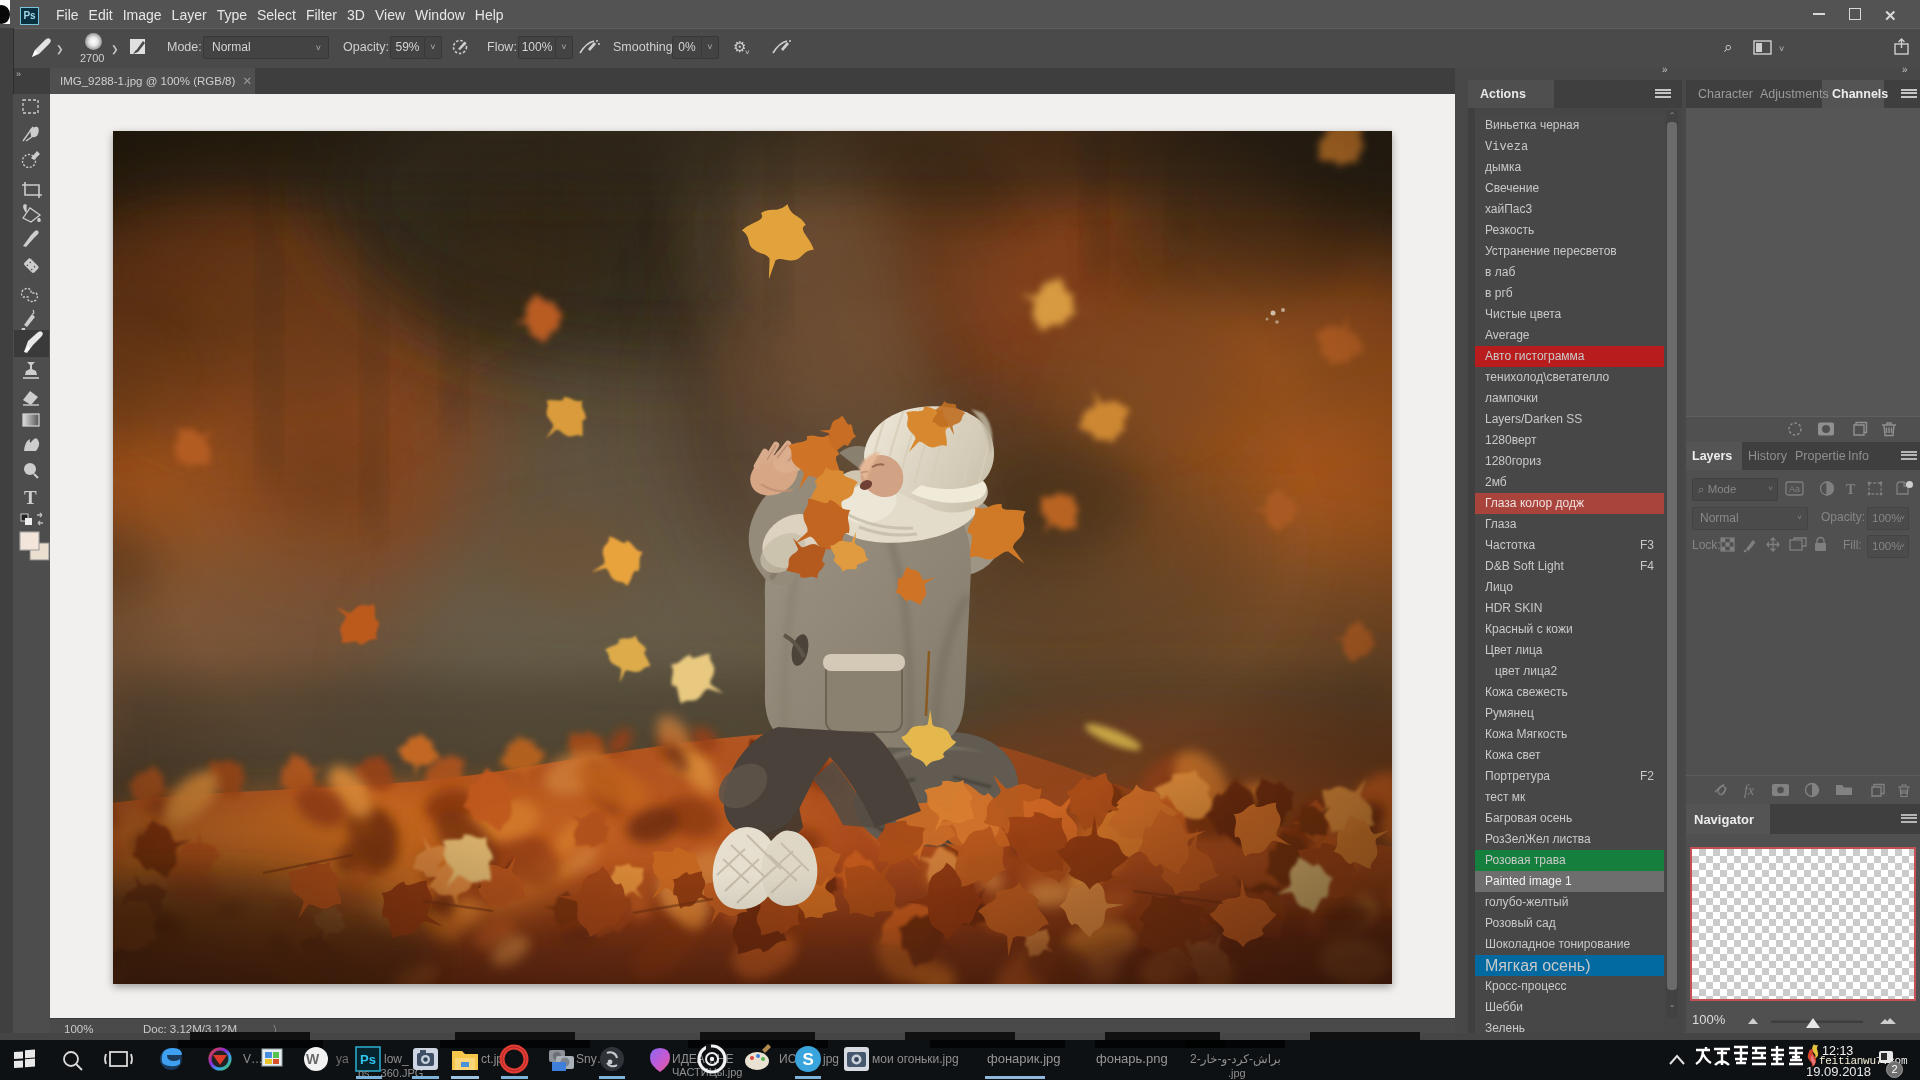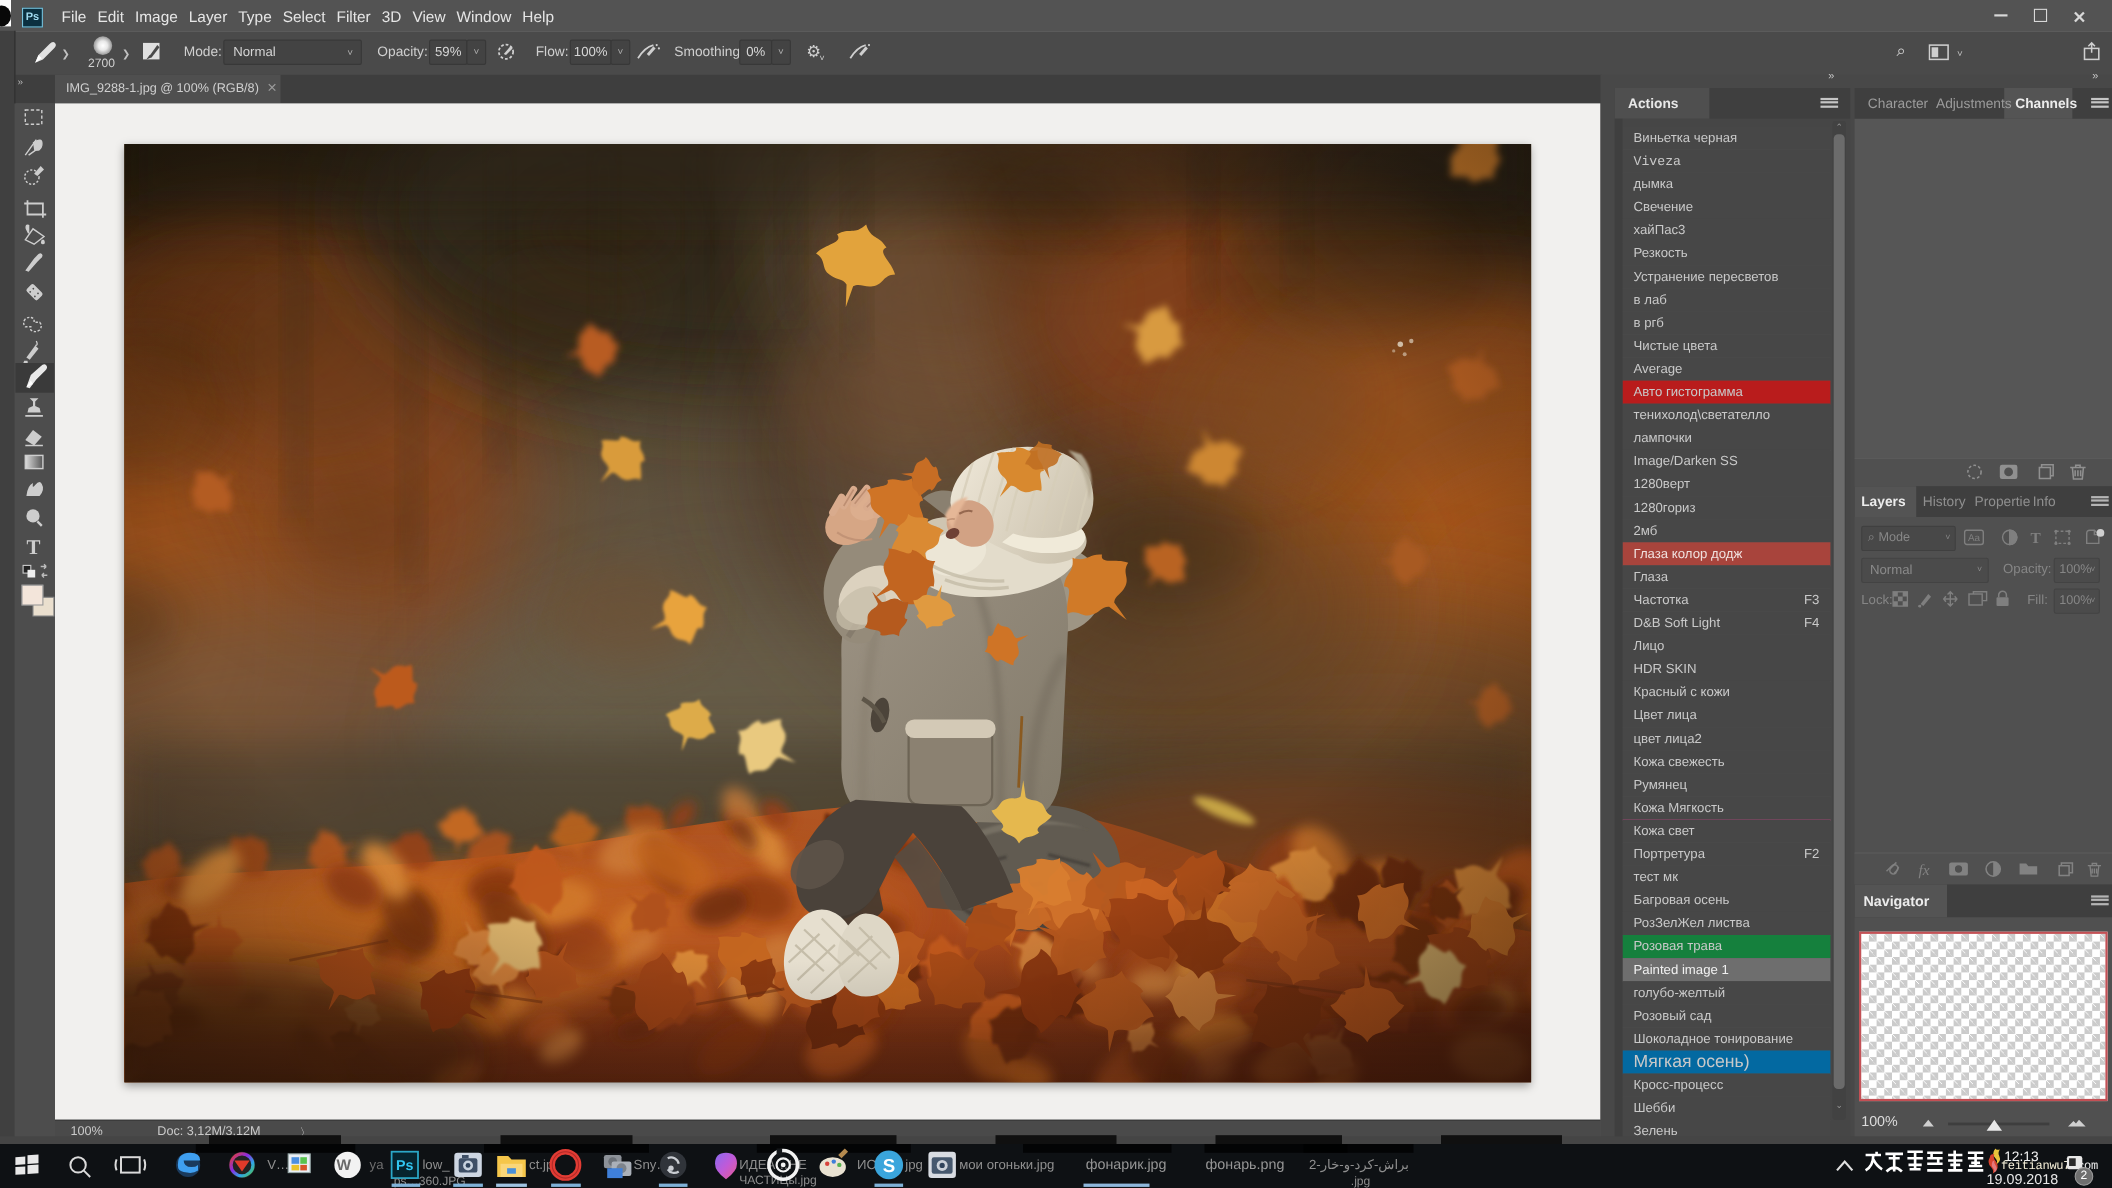--- a/index.html
+++ b/index.html
@@ -593,33 +593,33 @@
 <div class="ab" style="left:1475px;top:199px;width:189px;height:21px;background:#474747;border-bottom:1px solid #535353;color:#c9c9c9;font-size:12px;line-height:21px;"><span style="margin-left:10px;">хайПас3</span></div>
 <div class="ab" style="left:1475px;top:220px;width:189px;height:21px;background:#474747;border-bottom:1px solid #535353;color:#c9c9c9;font-size:12px;line-height:21px;"><span style="margin-left:10px;">Резкость</span></div>
 <div class="ab" style="left:1475px;top:241px;width:189px;height:21px;background:#474747;border-bottom:1px solid #535353;color:#c9c9c9;font-size:12px;line-height:21px;"><span style="margin-left:10px;">Устранение пересветов</span></div>
 <div class="ab" style="left:1475px;top:262px;width:189px;height:21px;background:#474747;border-bottom:1px solid #535353;color:#c9c9c9;font-size:12px;line-height:21px;"><span style="margin-left:10px;">в лаб</span></div>
 <div class="ab" style="left:1475px;top:283px;width:189px;height:21px;background:#474747;border-bottom:1px solid #535353;color:#c9c9c9;font-size:12px;line-height:21px;"><span style="margin-left:10px;">в ргб</span></div>
 <div class="ab" style="left:1475px;top:304px;width:189px;height:21px;background:#474747;border-bottom:1px solid #535353;color:#c9c9c9;font-size:12px;line-height:21px;"><span style="margin-left:10px;">Чистые цвета</span></div>
 <div class="ab" style="left:1475px;top:325px;width:189px;height:21px;background:#474747;border-bottom:1px solid #535353;color:#c9c9c9;font-size:12px;line-height:21px;"><span style="margin-left:10px;">Average</span></div>
 <div class="ab" style="left:1475px;top:346px;width:189px;height:21px;background:#b91c1c;border-bottom:1px solid #535353;color:#c9c9c9;font-size:12px;line-height:21px;"><span style="margin-left:10px;">Авто гистограмма</span></div>
 <div class="ab" style="left:1475px;top:367px;width:189px;height:21px;background:#474747;border-bottom:1px solid #535353;color:#c9c9c9;font-size:12px;line-height:21px;"><span style="margin-left:10px;">тенихолод\светателло</span></div>
 <div class="ab" style="left:1475px;top:388px;width:189px;height:21px;background:#474747;border-bottom:1px solid #535353;color:#c9c9c9;font-size:12px;line-height:21px;"><span style="margin-left:10px;">лампочки</span></div>
-<div class="ab" style="left:1475px;top:409px;width:189px;height:21px;background:#474747;border-bottom:1px solid #535353;color:#c9c9c9;font-size:12px;line-height:21px;"><span style="margin-left:10px;">Image/Darken SS</span></div>
+<div class="ab" style="left:1475px;top:409px;width:189px;height:21px;background:#474747;border-bottom:1px solid #535353;color:#c9c9c9;font-size:12px;line-height:21px;"><span style="margin-left:10px;">Layers/Darken SS</span></div>
 <div class="ab" style="left:1475px;top:430px;width:189px;height:21px;background:#474747;border-bottom:1px solid #535353;color:#c9c9c9;font-size:12px;line-height:21px;"><span style="margin-left:10px;">1280верт</span></div>
 <div class="ab" style="left:1475px;top:451px;width:189px;height:21px;background:#474747;border-bottom:1px solid #535353;color:#c9c9c9;font-size:12px;line-height:21px;"><span style="margin-left:10px;">1280гориз</span></div>
 <div class="ab" style="left:1475px;top:472px;width:189px;height:21px;background:#474747;border-bottom:1px solid #535353;color:#c9c9c9;font-size:12px;line-height:21px;"><span style="margin-left:10px;">2мб</span></div>
 <div class="ab" style="left:1475px;top:493px;width:189px;height:21px;background:#a8443c;border-bottom:1px solid #535353;color:#f0e0de;font-size:12px;line-height:21px;"><span style="margin-left:10px;">Глаза колор додж</span></div>
 <div class="ab" style="left:1475px;top:514px;width:189px;height:21px;background:#474747;border-bottom:1px solid #535353;color:#c9c9c9;font-size:12px;line-height:21px;"><span style="margin-left:10px;">Глаза</span></div>
 <div class="ab" style="left:1475px;top:535px;width:189px;height:21px;background:#474747;border-bottom:1px solid #535353;color:#c9c9c9;font-size:12px;line-height:21px;"><span style="margin-left:10px;">Частотка</span><span style="position:absolute;right:10px;">F3</span></div>
 <div class="ab" style="left:1475px;top:556px;width:189px;height:21px;background:#474747;border-bottom:1px solid #535353;color:#c9c9c9;font-size:12px;line-height:21px;"><span style="margin-left:10px;">D&amp;B Soft Light</span><span style="position:absolute;right:10px;">F4</span></div>
 <div class="ab" style="left:1475px;top:577px;width:189px;height:21px;background:#474747;border-bottom:1px solid #535353;color:#c9c9c9;font-size:12px;line-height:21px;"><span style="margin-left:10px;">Лицо</span></div>
 <div class="ab" style="left:1475px;top:598px;width:189px;height:21px;background:#474747;border-bottom:1px solid #535353;color:#c9c9c9;font-size:12px;line-height:21px;"><span style="margin-left:10px;">HDR SKIN</span></div>
 <div class="ab" style="left:1475px;top:619px;width:189px;height:21px;background:#474747;border-bottom:1px solid #535353;color:#c9c9c9;font-size:12px;line-height:21px;"><span style="margin-left:10px;">Красный с кожи</span></div>
 <div class="ab" style="left:1475px;top:640px;width:189px;height:21px;background:#474747;border-bottom:1px solid #535353;color:#c9c9c9;font-size:12px;line-height:21px;"><span style="margin-left:10px;">Цвет лица</span></div>
-<div class="ab" style="left:1475px;top:661px;width:189px;height:21px;background:#474747;border-bottom:1px solid #535353;color:#c9c9c9;font-size:12px;line-height:21px;"><span style="margin-left:10px;">цвет лица2</span></div>
+<div class="ab" style="left:1475px;top:661px;width:189px;height:21px;background:#474747;border-bottom:1px solid #535353;color:#c9c9c9;font-size:12px;line-height:21px;"><span style="margin-left:20px;">цвет лица2</span></div>
 <div class="ab" style="left:1475px;top:682px;width:189px;height:21px;background:#474747;border-bottom:1px solid #535353;color:#c9c9c9;font-size:12px;line-height:21px;"><span style="margin-left:10px;">Кожа свежесть</span></div>
 <div class="ab" style="left:1475px;top:703px;width:189px;height:21px;background:#474747;border-bottom:1px solid #535353;color:#c9c9c9;font-size:12px;line-height:21px;"><span style="margin-left:10px;">Румянец</span></div>
 <div class="ab" style="left:1475px;top:724px;width:189px;height:21px;background:#474747;border-bottom:1px solid #ec4899;color:#c9c9c9;font-size:12px;line-height:21px;"><span style="margin-left:10px;">Кожа Мягкость</span></div>
 <div class="ab" style="left:1475px;top:745px;width:189px;height:21px;background:#474747;border-bottom:1px solid #535353;color:#c9c9c9;font-size:12px;line-height:21px;"><span style="margin-left:10px;">Кожа свет</span></div>
 <div class="ab" style="left:1475px;top:766px;width:189px;height:21px;background:#474747;border-bottom:1px solid #535353;color:#c9c9c9;font-size:12px;line-height:21px;"><span style="margin-left:10px;">Портретура</span><span style="position:absolute;right:10px;">F2</span></div>
 <div class="ab" style="left:1475px;top:787px;width:189px;height:21px;background:#474747;border-bottom:1px solid #535353;color:#c9c9c9;font-size:12px;line-height:21px;"><span style="margin-left:10px;">тест мк</span></div>
 <div class="ab" style="left:1475px;top:808px;width:189px;height:21px;background:#474747;border-bottom:1px solid #535353;color:#c9c9c9;font-size:12px;line-height:21px;"><span style="margin-left:10px;">Багровая осень</span></div>
 <div class="ab" style="left:1475px;top:829px;width:189px;height:21px;background:#474747;border-bottom:1px solid #535353;color:#c9c9c9;font-size:12px;line-height:21px;"><span style="margin-left:10px;">РозЗелЖел листва</span></div>
 <div class="ab" style="left:1475px;top:850px;width:189px;height:21px;background:#15803d;border-bottom:1px solid #535353;color:#c9c9c9;font-size:12px;line-height:21px;"><span style="margin-left:10px;">Розовая трава</span></div>
 <div class="ab" style="left:1475px;top:871px;width:189px;height:21px;background:#6e6e6e;border-bottom:1px solid #535353;color:#f0f0f0;font-size:12px;line-height:21px;"><span style="margin-left:10px;">Painted image 1</span></div>

